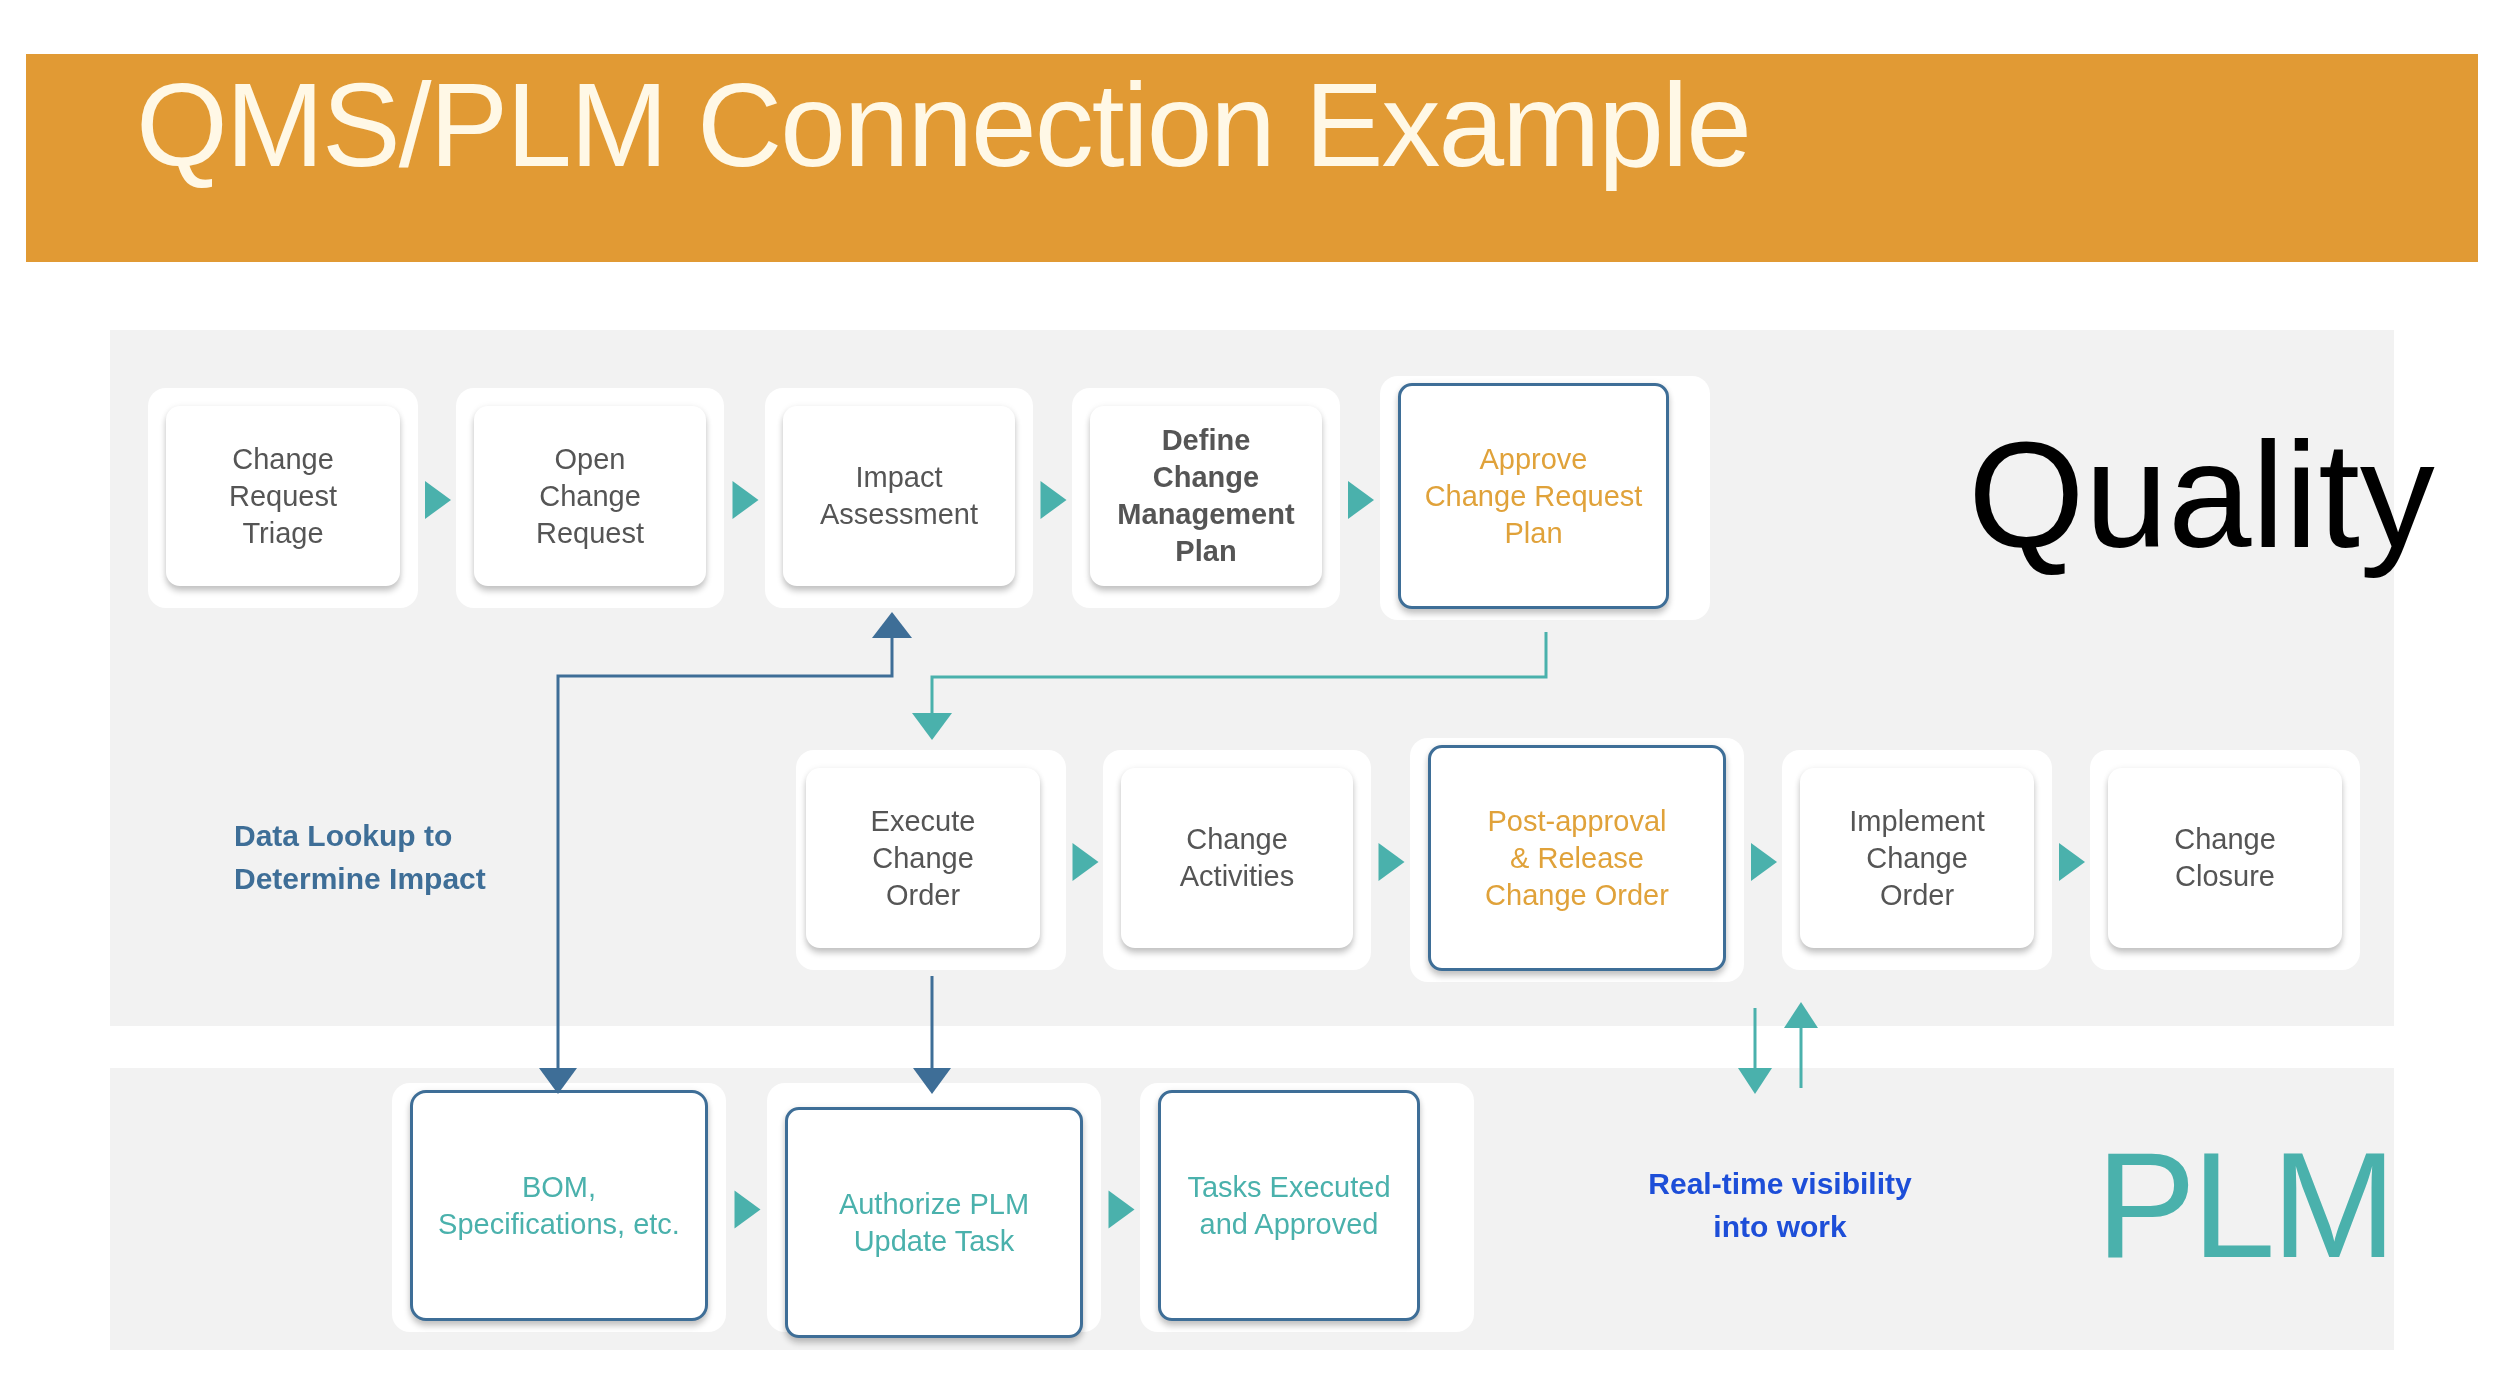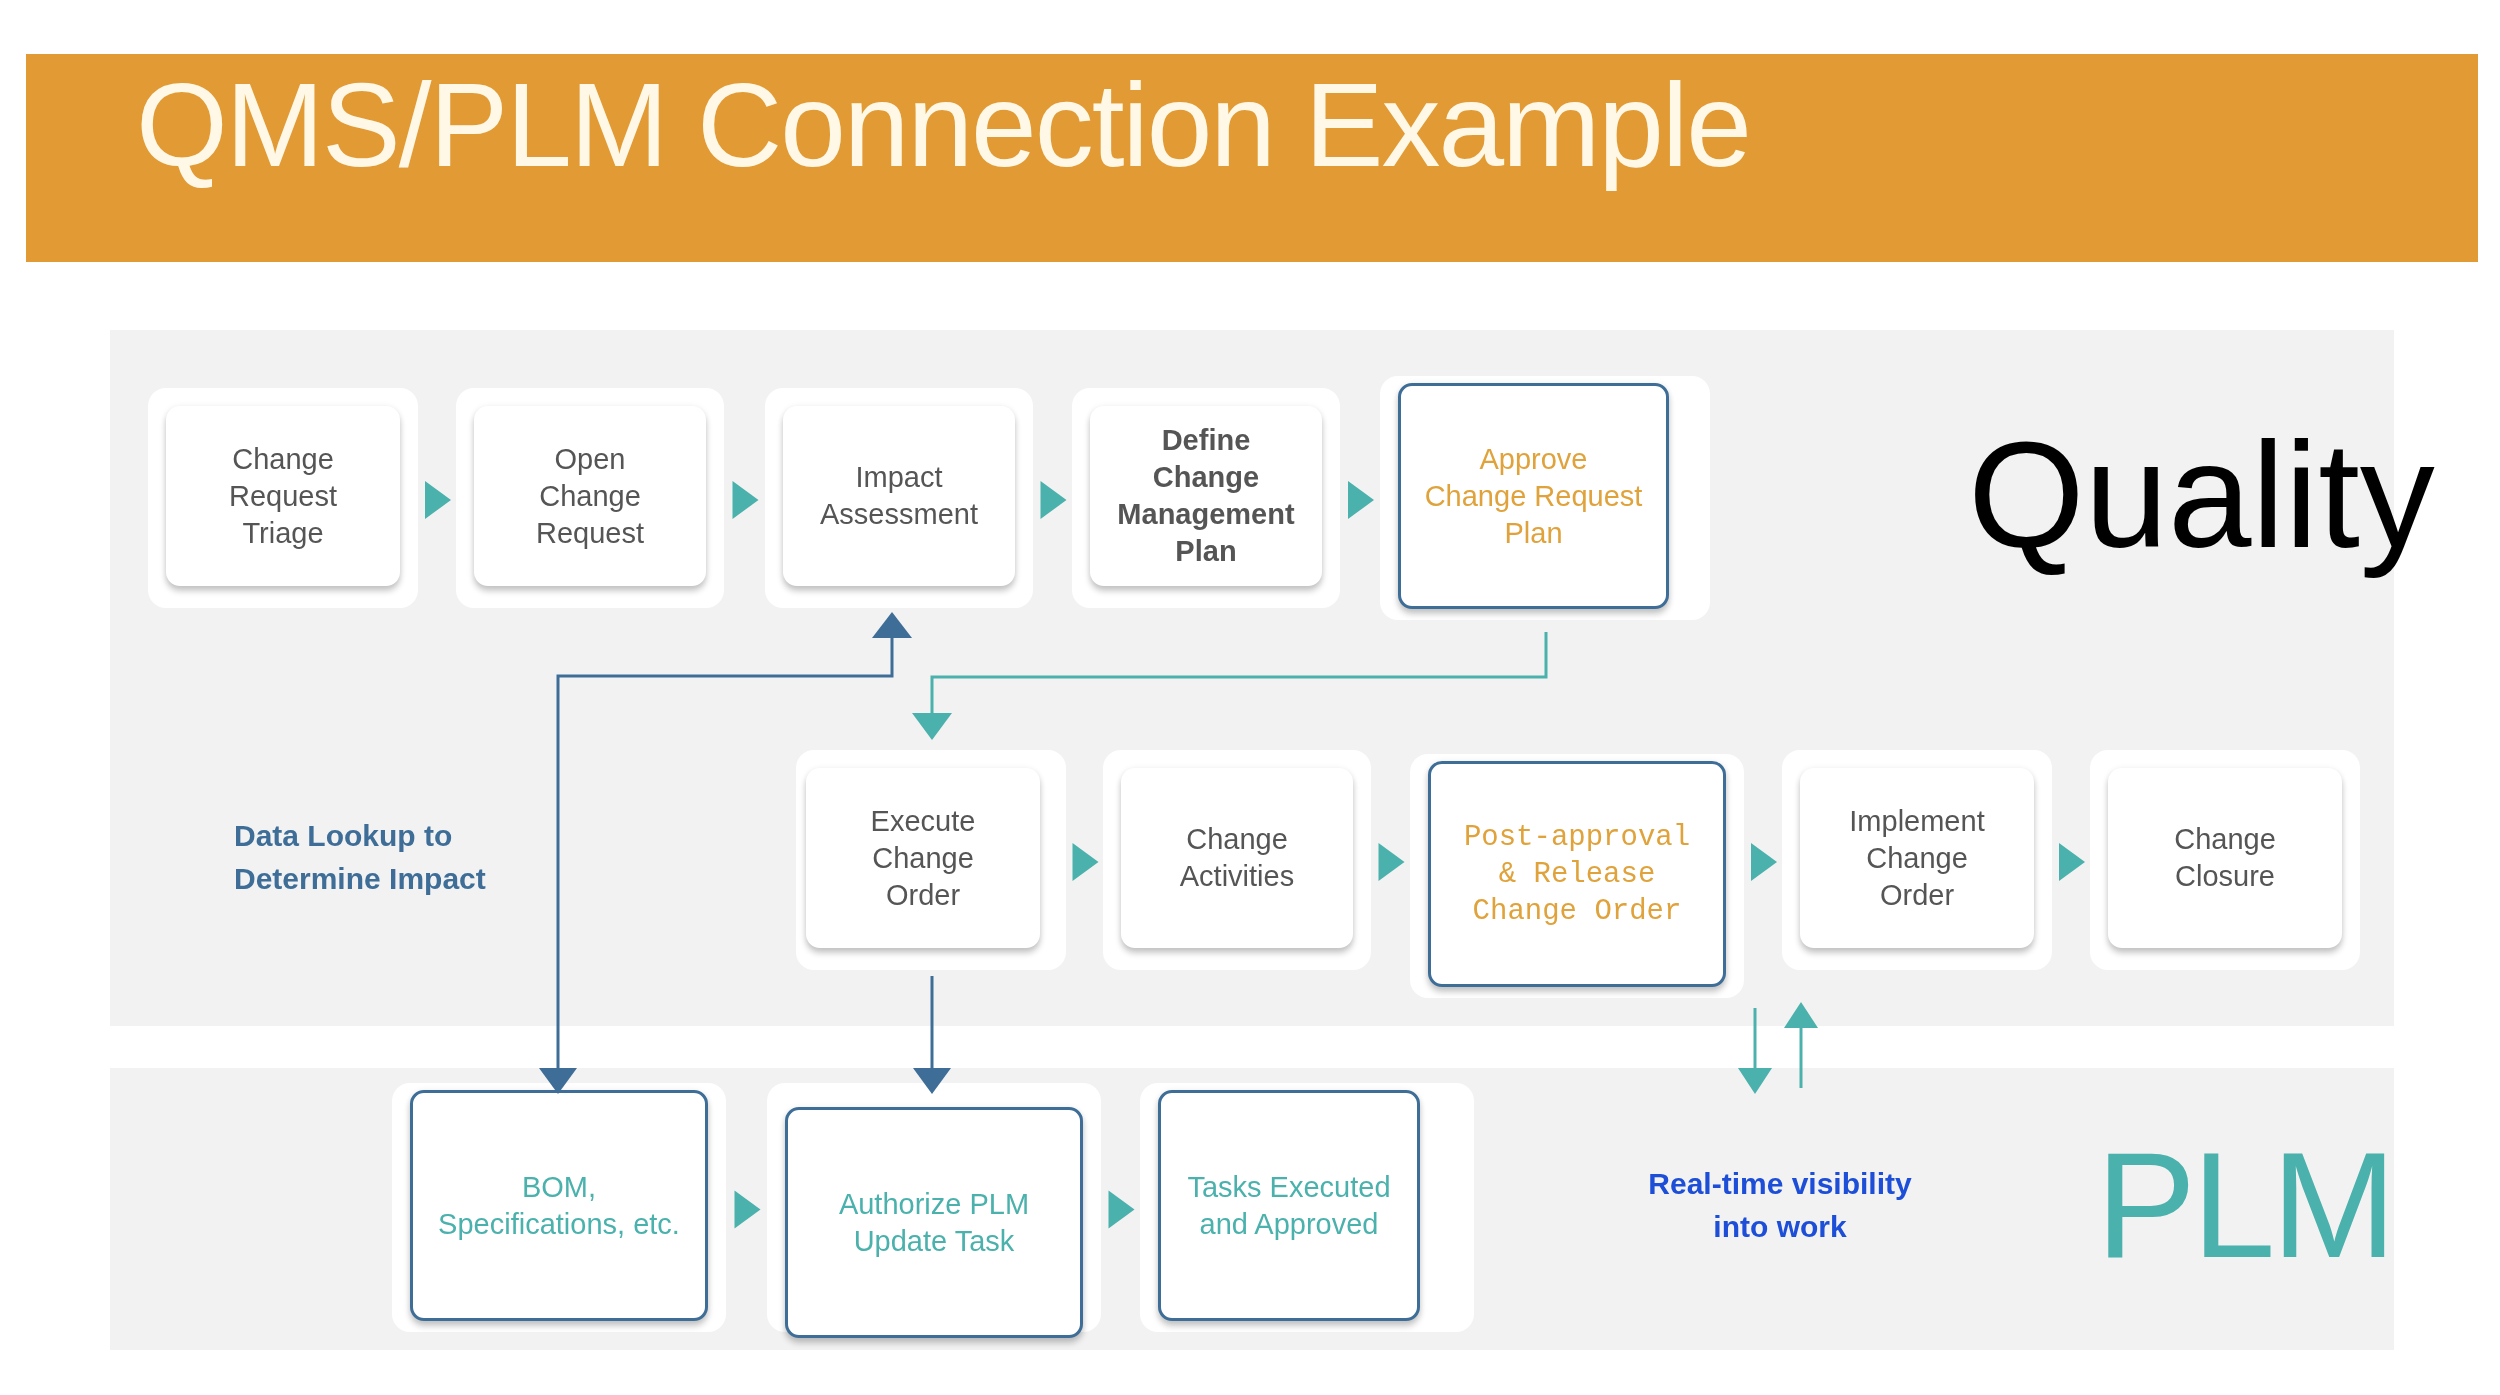--- a/index.html
+++ b/index.html
@@ -111,21 +111,21 @@
       </div>
     </div>
     <div class="abs frame" style="left: 1103px; top: 750px; width: 268px; height: 220px;">
       <div class="card plain" style="left: 18px; top: 18px; width: 232px; height: 180px;">
         <div class="card-text">
           <div>Change</div>
           <div>Activities</div>
         </div>
       </div>
     </div>
-    <div class="abs frame" style="left: 1410px; top: 754px; width: 334px; height: 244px; font-family: Liberation Mono, monospace;">
+    <div class="abs frame" style="left: 1410px; top: 738px; width: 334px; height: 244px;">
       <div class="card highlight" style="left: 18px; top: 7px; width: 298px; height: 226px;">
         <div class="card-text">
           <div>Post-approval</div>
           <div>&amp; Release</div>
           <div>Change Order</div>
         </div>
       </div>
     </div>
     <div class="abs frame" style="left: 1782px; top: 750px; width: 270px; height: 220px;">
       <div class="card plain" style="left: 18px; top: 18px; width: 234px; height: 180px;">
@@ -138,21 +138,21 @@
     </div>
     <div class="abs frame" style="left: 2090px; top: 750px; width: 270px; height: 220px;">
       <div class="card plain" style="left: 18px; top: 18px; width: 234px; height: 180px;">
         <div class="card-text">
           <div>Change</div>
           <div>Closure</div>
         </div>
       </div>
     </div>
     <div class="abs frame" style="left: 392px; top: 1083px; width: 334px; height: 249px;">
-      <div class="card plm" style="left: 18px; top: 7px; width: 298px; height: 231px;">
+      <div class="card plm" style="left: 18px; top: 7px; width: 298px; height: 231px; border-radius: 16px;">
         <div class="card-text">
           <div>BOM,</div>
           <div>Specifications, etc.</div>
         </div>
       </div>
     </div>
     <div class="abs frame" style="left: 767px; top: 1083px; width: 334px; height: 249px;">
       <div class="card plm" style="left: 18px; top: 24px; width: 298px; height: 231px;">
         <div class="card-text">
           <div>Authorize PLM</div>

